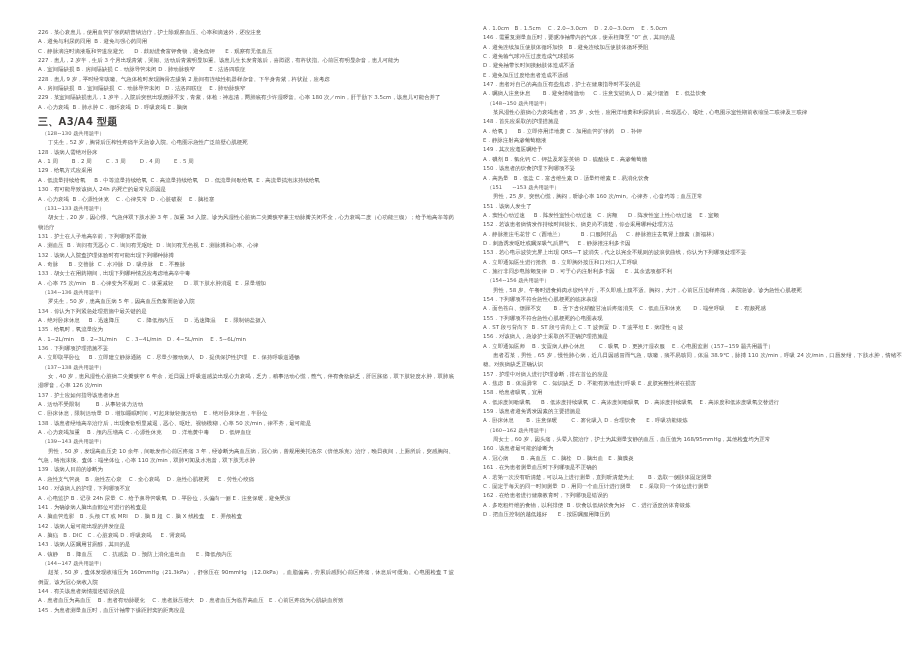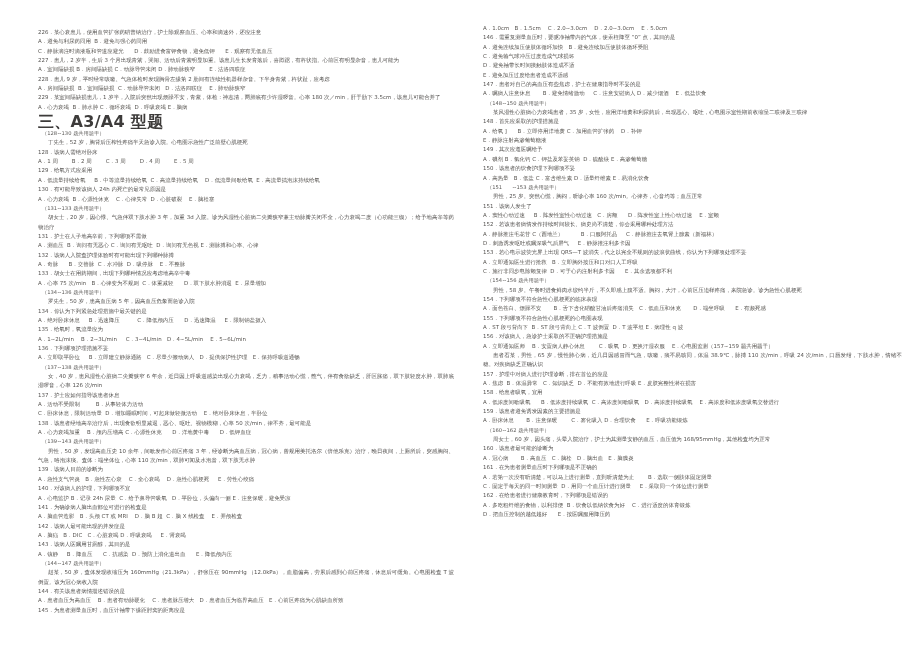--- a/index.html
+++ b/index.html
@@ -49,21 +49,21 @@
   .ln.stem {
     text-indent: 10px;
     color: #504e4c;
   }
   .ln.grp {
     text-indent: 4px;
     font-size: 5.2px;
     color: #5a5856;
   }
   .sec-head {
-    font-size: 16px;
+    font-size: 10px;
     font-weight: bold;
     line-height: 14px;
     letter-spacing: 0.3px;
     color: #3d3b3a;
     margin: 2.5px 0 0.5px 0;
     filter: blur(0.12px);
   }
   .spacer-top { height: 4px; }
 </style>
 </head>

